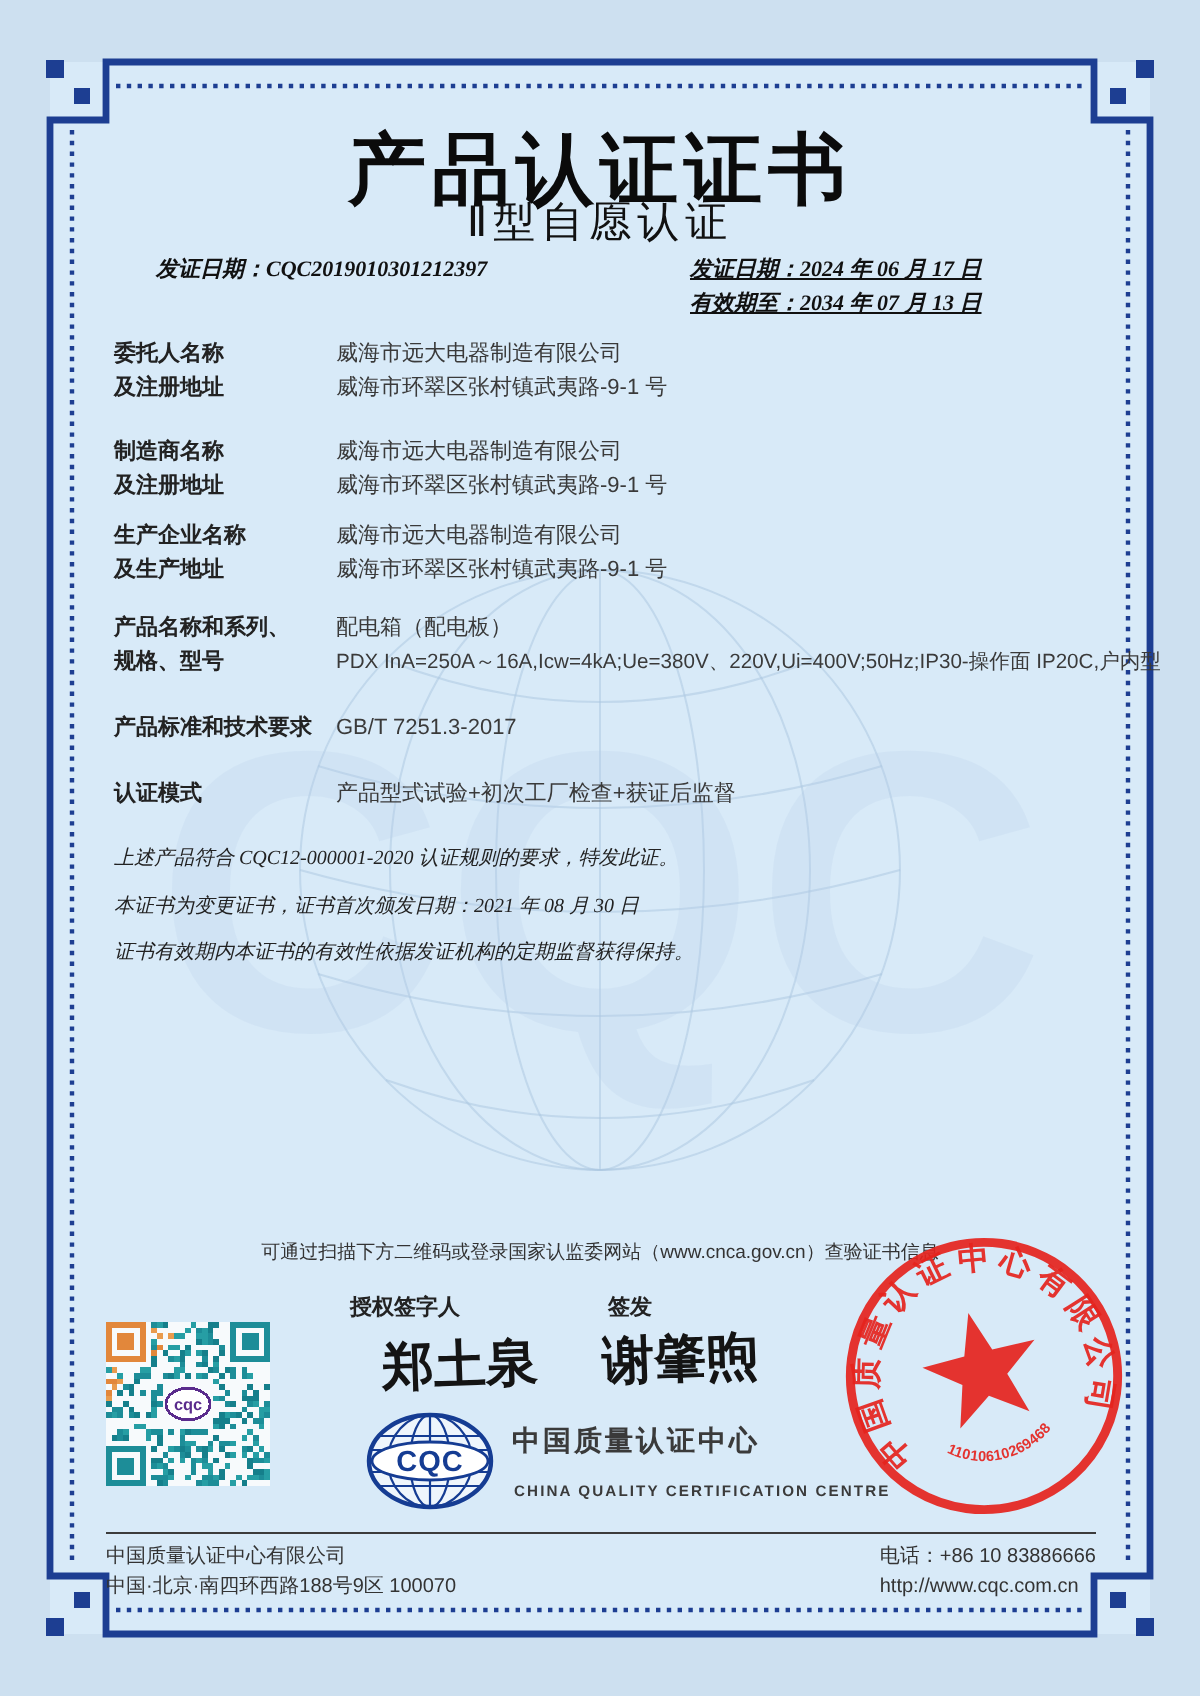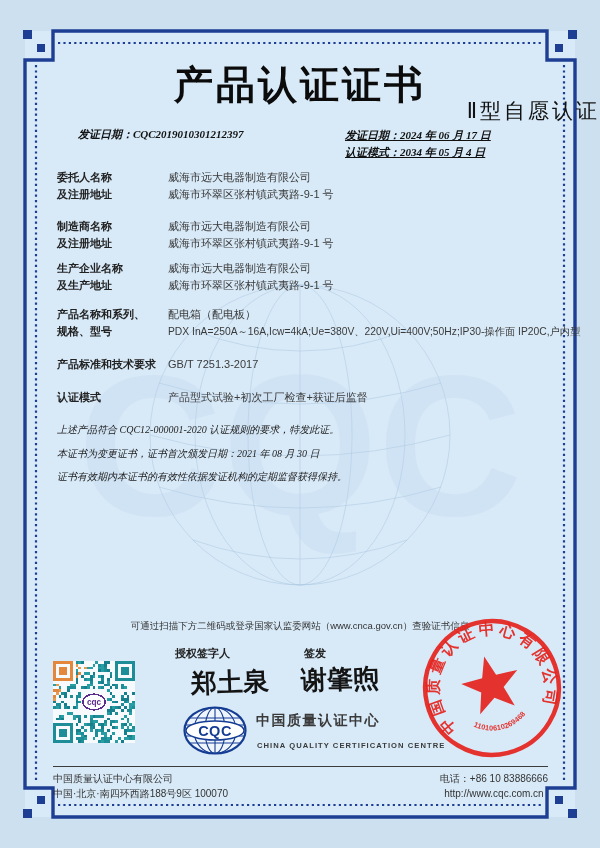--- a/index.html
+++ b/index.html
@@ -2,21 +2,21 @@
 <html><head>
 <meta charset="utf-8">
 <style>
   html,body{margin:0;padding:0;}
   body{width:600px;height:848px;background:#c9ddee;font-family:"Liberation Sans","DejaVu Sans",sans-serif;}
   .page{position:relative;width:600px;height:848px;overflow:hidden;background:#cde0f0;}
   .inner-bg{position:absolute;left:25px;top:31px;width:550px;height:786px;background:#d8eaf8;}
   svg.frame,svg.watermark{position:absolute;left:0;top:0;}
   .title{position:absolute;top:58px;left:0;width:100%;text-align:center;
          font-size:39px;font-weight:900;color:#0b0b0b;letter-spacing:3px;}
-  .subtitle{position:absolute;top:97px;left:0;width:100%;text-align:right;
+  .subtitle{position:absolute;top:97px;left:0;width:100%;text-align:center;
          font-size:21px;font-weight:500;color:#111;letter-spacing:3px;}
   .certline{position:absolute;top:127px;left:78px;font-size:11px;font-weight:bold;
          font-family:"Liberation Serif","DejaVu Serif",serif;font-style:italic;color:#111;}
   .dates{position:absolute;top:127px;left:345px;font-size:11px;font-weight:bold;
          font-family:"Liberation Serif","DejaVu Serif",serif;font-style:italic;color:#111;line-height:17px;text-decoration:underline;}
   .frow{position:absolute;left:57px;width:505px;display:flex;}
   .fl{width:111px;flex:none;font-size:11px;font-weight:bold;color:#222;line-height:17px;font-family:Liberation Serif, serif;}
   .fv{font-size:11px;color:#3a3a3a;line-height:17px;white-space:nowrap;}
   .fv .small{font-size:10.3px;}
   .notes{position:absolute;left:57px;top:418px;font-size:10px;color:#222;
@@ -25,21 +25,21 @@
   .sig-label{position:absolute;font-size:11px;font-weight:bold;color:#222;text-align:left;}
   .sig-name{position:absolute;font-size:26px;font-weight:600;color:#141414;text-align:center;
          font-family:"Liberation Serif","DejaVu Serif",serif;transform:rotate(-2deg);}
   .qr{position:absolute;left:53px;top:661px;width:82px;height:82px;}
   .logo-globe{position:absolute;left:183px;top:706px;}
   .logo-cn{position:absolute;left:256px;top:712px;font-size:14px;font-weight:700;color:#3a3a3a;letter-spacing:1.5px;}
   .logo-en{position:absolute;left:257px;top:741px;font-size:7.6px;font-weight:bold;color:#3a3a3a;letter-spacing:1.05px;}
   .seal{position:absolute;left:411px;top:607px;width:162px;height:162px;z-index:5;}
   .footer-rule{position:absolute;left:53px;top:766px;width:495px;height:1px;background:#3c3c3c;}
   .footer-left{position:absolute;left:53px;top:771px;font-size:10px;color:#333;line-height:15px;}
-  .footer-right{position:absolute;right:52px;top:771px;font-size:10px;color:#333;line-height:15px;text-align:center;}
+  .footer-right{position:absolute;right:52px;top:771px;font-size:10px;color:#333;line-height:15px;text-align:left;}
 </style>
 </head>
 <body>
 
 <div class="page">
 
   <div class="inner-bg"></div>
 
   <svg class="watermark" width="600" height="848" viewBox="0 0 600 848">
     <g stroke="#aac5e0" stroke-opacity="0.5" fill="none" stroke-width="1">
@@ -78,21 +78,21 @@
 
   <div class="title">产品认证证书</div>
   <div class="subtitle">Ⅱ型自愿认证</div>
 
   <div class="certline">
     <span>发证日期：</span><span>CQC2019010301212397</span>
   </div>
 
   <div class="dates">
     <div><span>发证日期：</span><span>2024 年 06 月 17 日</span></div>
-    <div><span>认证模式：</span><span>2034 年 05 月 4 日</span></div>
+    <div><span>有效期至：</span><span>2034 年 07 月 13 日</span></div>
   </div>
 
   <div class="frow" style="top:169px">
     <div class="fl">
       <div>委托人名称</div>
       <div>及注册地址</div>
     </div>
     <div class="fv">
       <div>威海市远大电器制造有限公司</div>
       <div>威海市环翠区张村镇武夷路-9-1 号</div>

